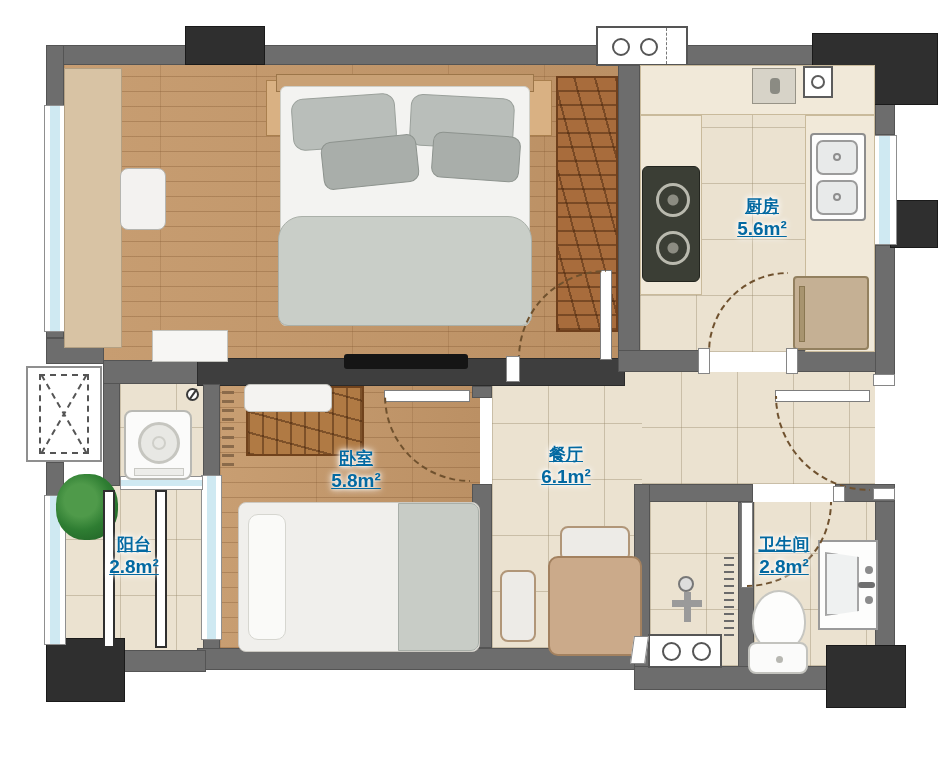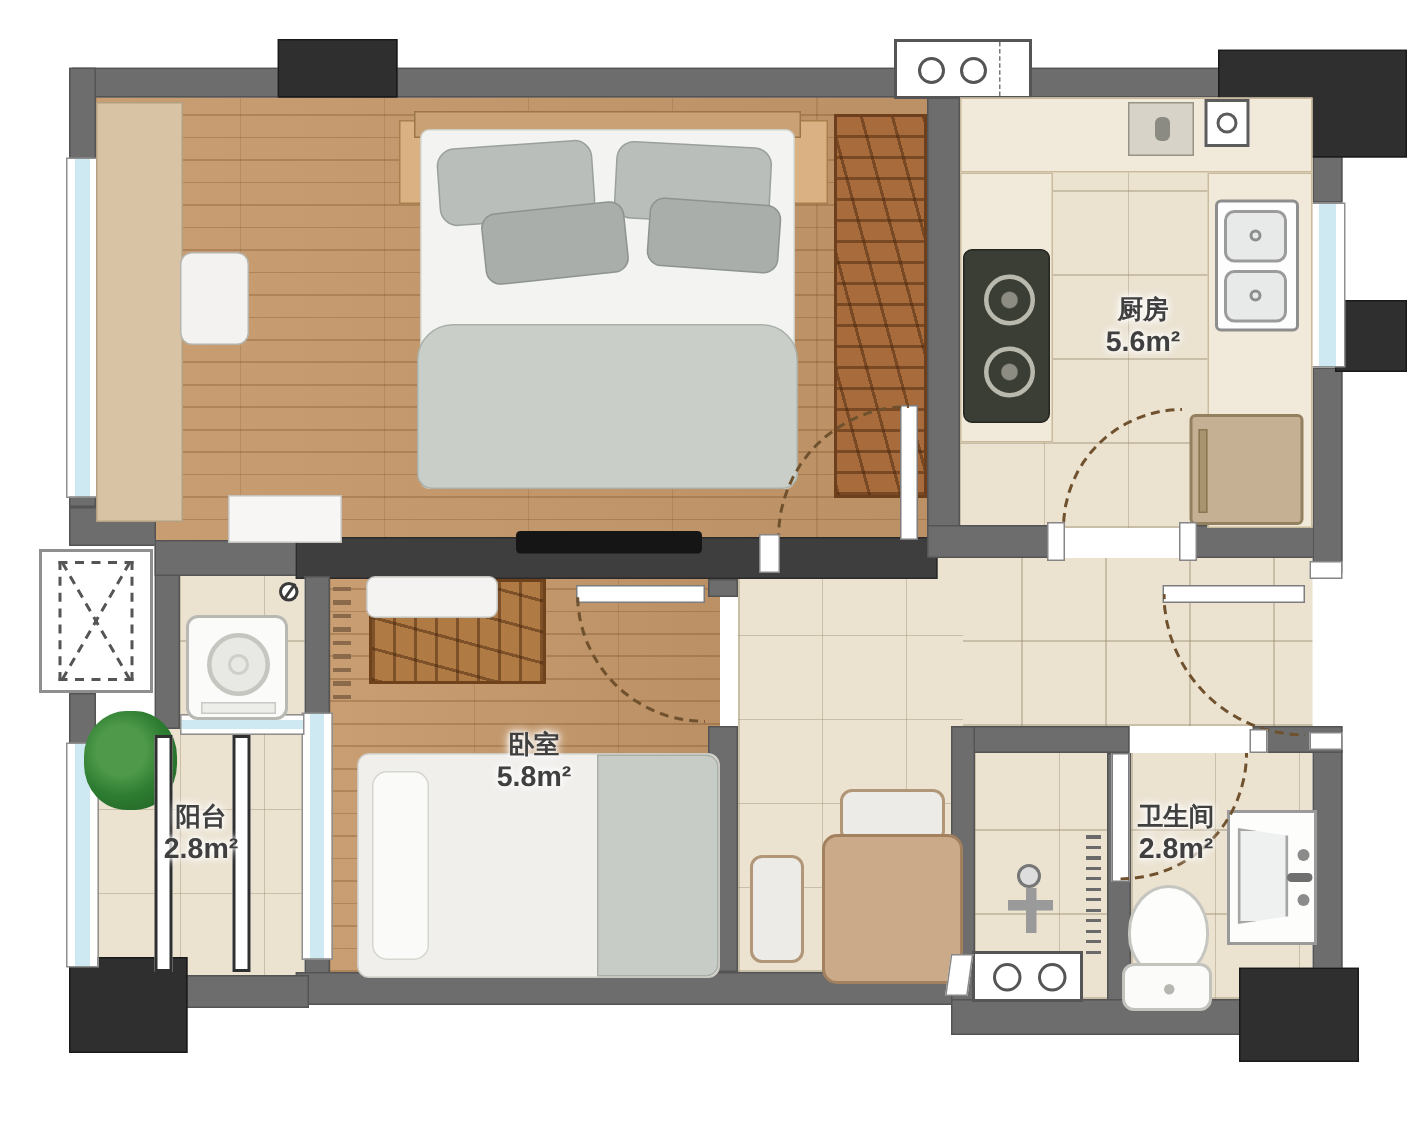--- a/index.html
+++ b/index.html
@@ -15,22 +15,22 @@
   .tile{background-color:#ebe2d0;background-image:
     repeating-linear-gradient(90deg, rgba(151,136,106,.40) 0 1px, transparent 1px 56px),
     repeating-linear-gradient(0deg, rgba(151,136,106,.40) 0 1px, transparent 1px 56px);}
   .win-v{background:linear-gradient(90deg,#fff 0 25%,#cfe9f2 25% 75%,#fff 75%);border:1px solid #8f8f8f;}
   .win-h{background:linear-gradient(180deg,#fff 0 25%,#cfe9f2 25% 75%,#fff 75%);border:1px solid #8f8f8f;}
   .jamb{background:#fff;border:1px solid #868686;}
   .leaf{background:#fff;border:1px solid #7d7d7d;}
   .arc{overflow:hidden;}
   .arc>div{position:absolute;border:2px dashed #6f512e;border-radius:50%;box-sizing:border-box;background:transparent;}
   .counter{background:#f1e9d9;border:1px solid #c9ba9b;}
-  .room-label{position:absolute;text-align:center;color:#404040;
-    text-shadow:0 0 3px #fff,0 0 6px #fff,0 0 8px #fff;line-height:1.25;}
+  .room-label{position:absolute;text-align:center;color:#0369a1;
+    text-shadow:0 0 3px #fff,0 0 6px #fff,0 0 8px #fff;line-height:1.25;text-decoration:underline;}
   .room-label .name{display:block;font-size:17px;font-weight:700;}
   .room-label .area{display:block;font-size:19px;font-weight:700;}
   .wardrobe{background-color:#a86c3c;border:2px solid #6e3f1c;background-image:
     repeating-linear-gradient(0deg, rgba(64,31,8,.45) 0 2px, transparent 2px 14px),
     repeating-linear-gradient(75deg, rgba(64,31,8,.45) 0 2px, transparent 2px 20px);}
   .wardrobe-h{background-color:#b07a44;border:2px solid #70421c;background-image:
     repeating-linear-gradient(90deg, rgba(64,31,8,.45) 0 2px, transparent 2px 14px),
     repeating-linear-gradient(15deg, rgba(64,31,8,.45) 0 2px, transparent 2px 20px);}
   .footer{position:absolute;left:0;right:0;top:698px;text-align:center;color:#474747;font-weight:700;font-size:27px;}
   .footer sup{font-size:17px;}
@@ -210,23 +210,27 @@
     <div style="left:-85px;top:-85px;width:170px;height:170px;"></div>
   </div>
   <div class="abs jamb" style="left:833px;top:486px;width:12px;height:16px;"></div>
 
   <div class="room-label" style="left:300px;top:218px;width:210px;">
   </div>
   <div class="room-label" style="left:712px;top:196px;width:100px;">
     <span class="name">厨房</span>
     <span class="area">5.6m²</span>
   </div>
-  <div class="room-label" style="left:306px;top:486px;width:100px;">
+  <div class="room-label" style="left:306px;top:448px;width:100px;">
     <span class="name">卧室</span>
     <span class="area">5.8m²</span>
+  </div>
+  <div class="room-label" style="left:516px;top:444px;width:100px;">
+    <span class="name">餐厅</span>
+    <span class="area">6.1m²</span>
   </div>
   <div class="room-label" style="left:92px;top:534px;width:84px;">
     <span class="name">阳台</span>
     <span class="area">2.8m²</span>
   </div>
   <div class="room-label" style="left:748px;top:534px;width:72px;">
     <span class="name">卫生间</span>
     <span class="area">2.8m²</span>
   </div>
 

